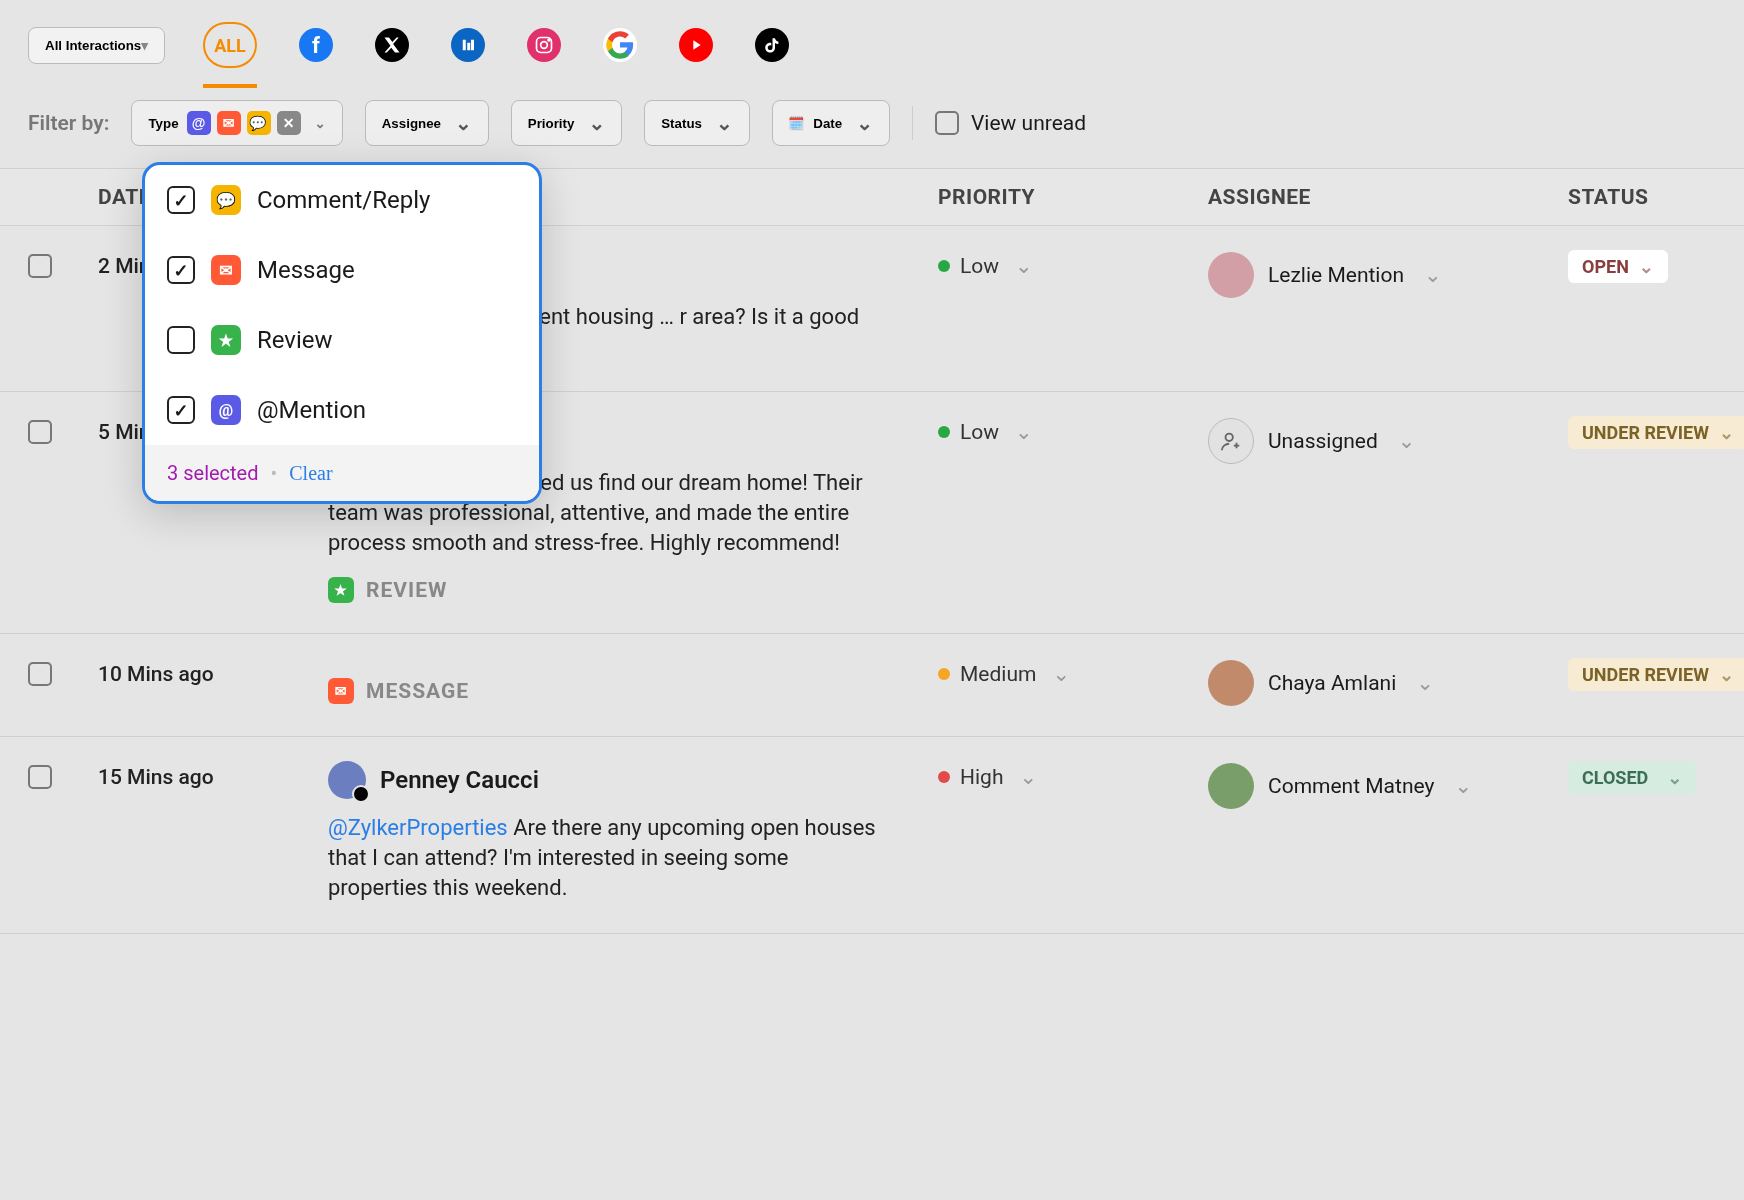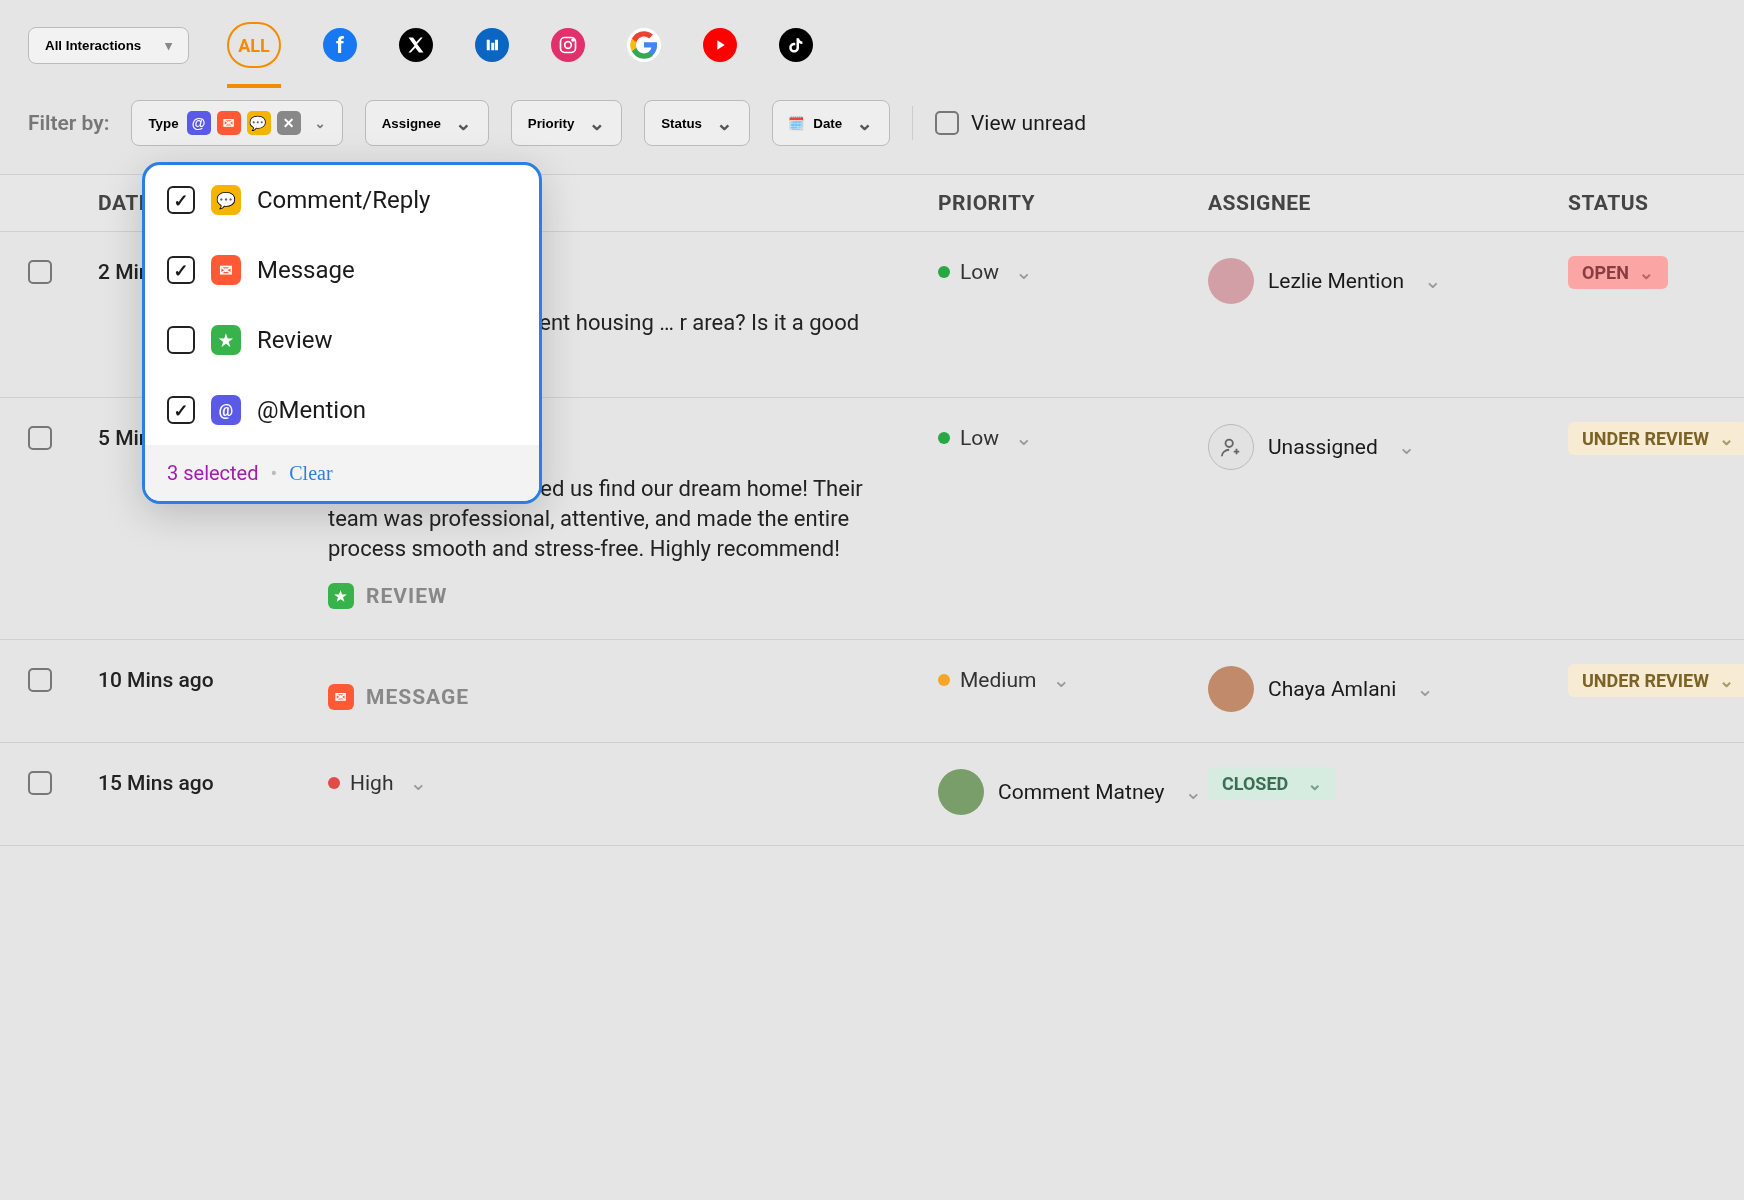--- a/index.html
+++ b/index.html
@@ -17,21 +17,21 @@
 
 .topbar {
   display: flex;
   align-items: center;
   gap: 38px;
   padding: 22px 28px 18px;
 }
 .all-interactions {
   display: inline-flex;
   align-items: center;
-  gap: 24px;
+  gap: 0;
   border: 1px solid #bbb;
   border-radius: 8px;
   padding: 10px 16px;
   background: #f2f2f2;
   font-weight: 600;
   text-align: center;
 }
 .platform-icons { display: flex; align-items: center; gap: 42px; }
 .pill {
   width: 54px; height: 46px; border: 2px solid #f58b00; border-radius: 28px;
@@ -48,21 +48,21 @@
 .xi { background:#000; }
 .li { background:#0a66c2; }
 .ig { background:#e1306c; }
 .gg { background:#fff; }
 .yt { background:#ff0000; }
 .tt { background:#000; }
 
 
 .filterrow {
   display: flex; align-items: center; gap: 22px;
-  padding: 14px 28px 28px;
+  padding: 14px 28px 22px;
   border-bottom: 1px solid #d0d0d0;
 }
 .flabel { color:#777; font-weight:600; }
 .fbtn {
   display:inline-flex; align-items:center; gap:8px;
   border:1px solid #bbb; border-radius:8px;
   padding:10px 16px; font-weight:600; background:#eee;
 }
 .chev::after { content:"⌄"; font-size:20px; color:#555; margin-left:6px; }
 .vr { width:1px; height:34px; background:#ccc; }
@@ -111,21 +111,21 @@
 .dot.high{ background:#e34b4b; }
 
 .assignee { display:flex; align-items:center; gap:14px; padding-top:2px; }
 .assignee .avatar { width:46px; height:46px; }
 .assignee.unassigned .avatar { background:#e2e2e2; color:#666; border:1px solid #bbb; }
 
 .status {
   display:inline-flex; align-items:center; gap:10px;
   padding:6px 14px; border-radius:6px; font-weight:700; font-size:18px;
 }
-.status.open   { background:#fca5a5; color:#8a3d3d; }
+.status.open   { background:#ffffff; color:#8a3d3d; }
 .status.review { background:#f7ecd3; color:#7b6327; }
 .status.closed { background:#d7ece0; color:#3a6f54;gap:19px; }
 
 
 .popover {
   position:absolute;
   left:142px; top:162px;
   width:400px;
   background:#fff;
   border-radius:18px;
@@ -330,20 +330,29 @@
         <span style="color:#999;margin-left:6px;">⌄</span>
       </div>
       <div><span class="status review">
           <span>UNDER REVIEW</span> 
           <span style="opacity:.6;">⌄</span>
         </span></div>
     </div>
     <div class="row">
       <span><span class="chk"></span></span>
       <div class="rtime">15 Mins ago</div>
+      <div class="detail">
+        <div class="who">
+          <span class="avatar" style="background:#6b7ec0">
+            <span class="badge" style="background:#000"></span>
+          </span>
+          <span>Penney Caucci</span>
+        </div>
+        <div class="body"><span class="mention">@ZylkerProperties</span> Are there any upcoming open houses that I can attend? I'm interested in seeing some properties this weekend.</div>
+      </div>
       <div><span class="prio">
           <span class="dot high"></span>
           <span>High</span> 
           <span style="color:#999;margin-left:6px;">⌄</span>
         </span></div>
       <div class="assignee ">
         <span class="avatar" style="background:#7a9e6a"></span>
         <span>Comment Matney</span> 
         <span style="color:#999;margin-left:6px;">⌄</span>
       </div>

